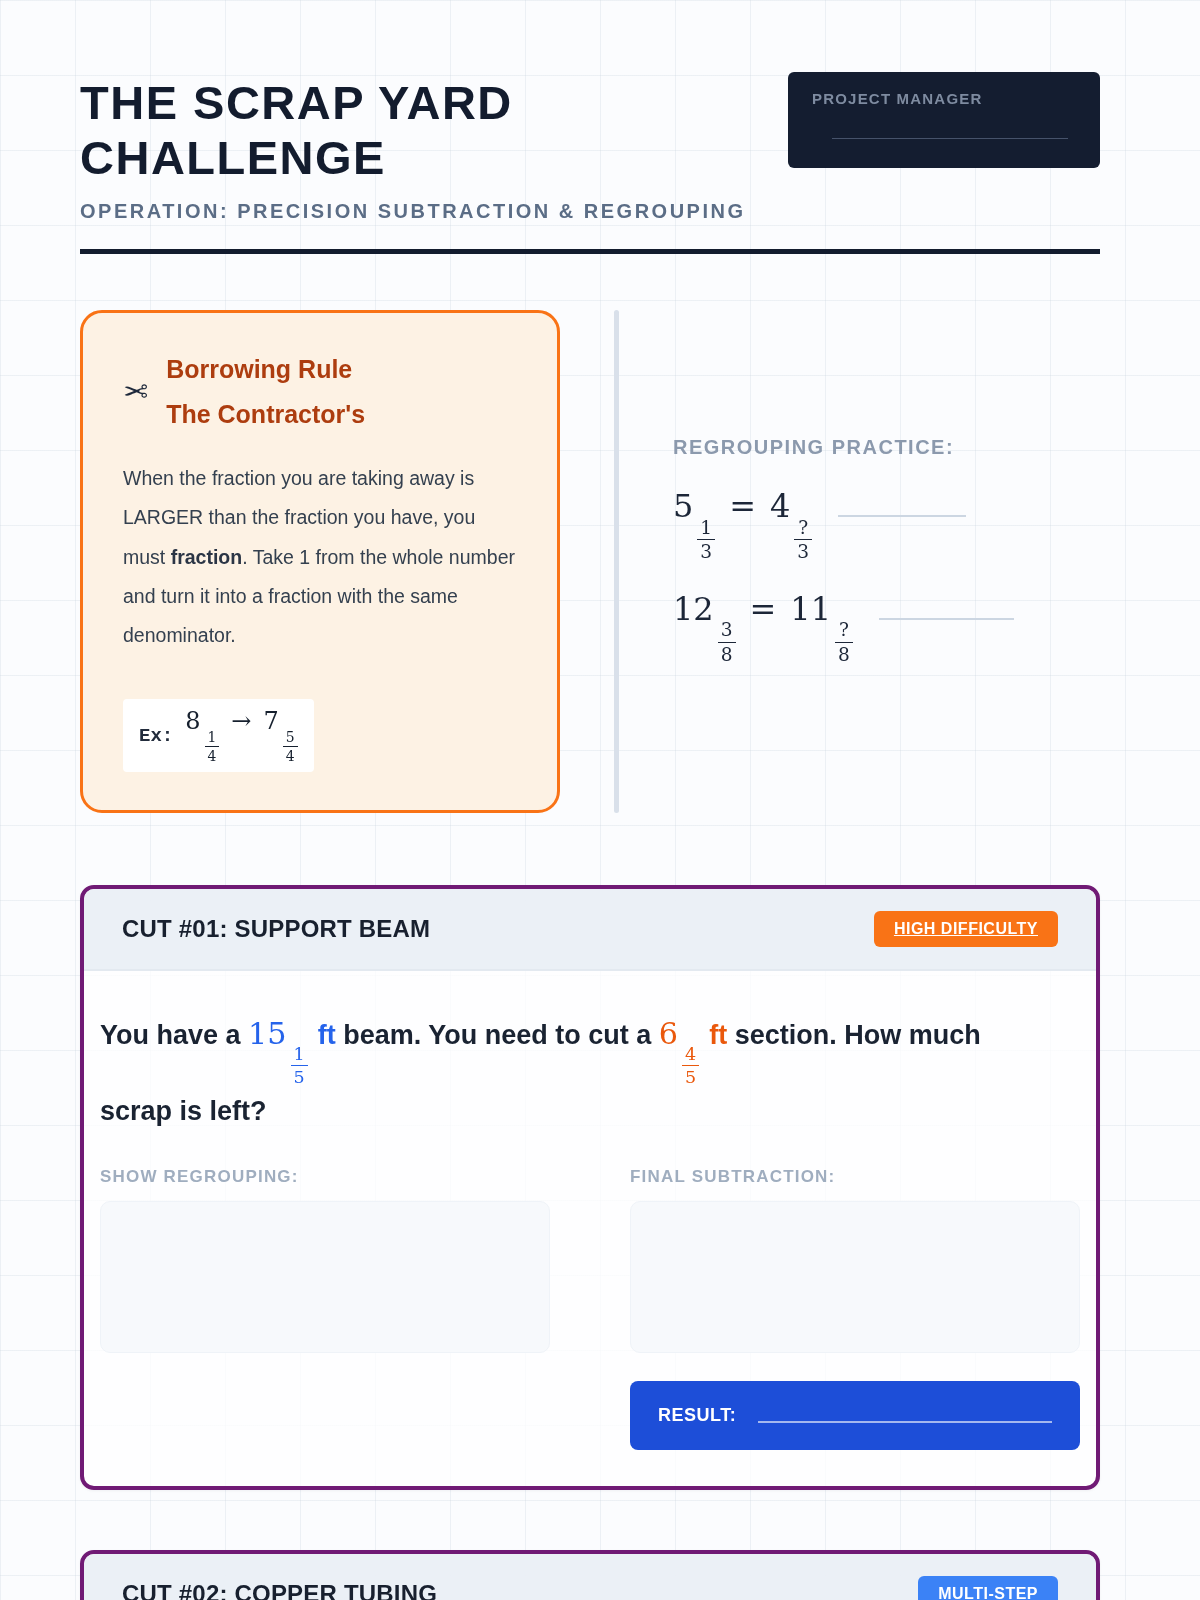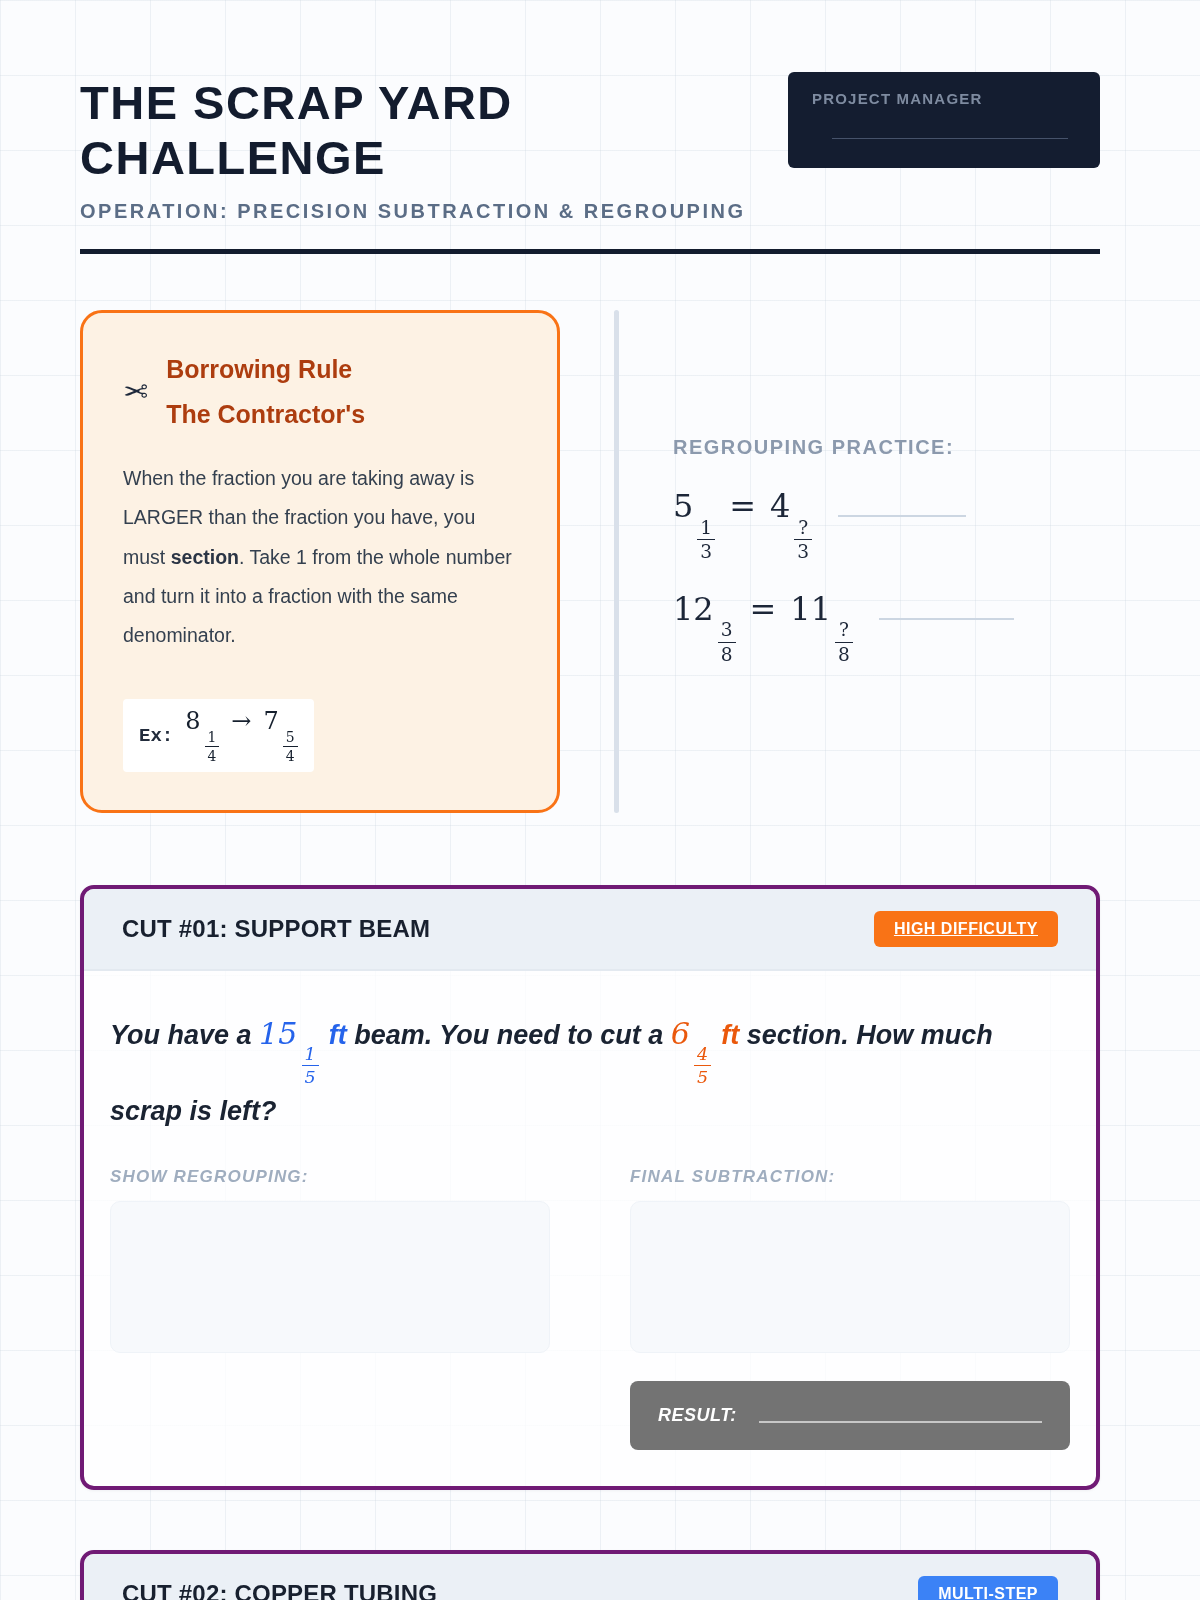--- a/index.html
+++ b/index.html
@@ -55,31 +55,31 @@
 
   
   .card{margin-top:72px;border:4px solid #701a75;border-radius:14px;background:rgba(255,255,255,0.75);
         overflow:hidden;box-shadow:0 1px 3px rgba(15,23,42,0.05);}
   .card-head{display:flex;justify-content:space-between;align-items:center;
              background:rgba(231,237,244,0.85);border-bottom:2px solid #e3e9f0;padding:22px 38px;}
   .card-title{font-size:24px;font-weight:800;color:#18202f;letter-spacing:0.2px;}
   .badge{font-size:16px;font-weight:700;color:#ffffff;padding:9px 20px;border-radius:6px;letter-spacing:0.5px;}
   .badge-orange{background:#f97316;text-decoration:underline;}
   .badge-blue{background:#3b82f6;}
-  .card-body{padding:36px 26px;font-style:italic;}
+  .card-body{padding:36px 16px;}
   .problem{font-size:27px;font-weight:700;line-height:1.8;color:#1a2332;margin:0;max-width:960px;}
   .problem .math{font-size:1.12em;font-weight:400;}
   .unit{margin-left:10px;}
   .blue{color:#2563eb;}
   .orange{color:#ea580c;}
   .work-grid{display:grid;grid-template-columns:1fr 1fr;column-gap:80px;margin-top:32px;}
   .work-label{font-size:17px;font-weight:700;letter-spacing:1.2px;color:#9fadbf;margin-bottom:14px;}
   .work-box{height:150px;background:#f7f9fc;border-radius:10px;border:1px solid #eff3f8;}
   .result-row{display:grid;grid-template-columns:1fr 1fr;column-gap:80px;margin-top:28px;}
-  .result{grid-column:2;background:#737373;border-radius:8px;display:flex;align-items:center;
+  .result{grid-column:2;background:#1d4ed8;border-radius:8px;display:flex;align-items:center;
           padding:24px 28px;box-sizing:border-box;}
   .result-label{color:#ffffff;font-weight:700;font-size:18px;letter-spacing:0.5px;}
   .result-line{flex:1;margin-left:22px;border-bottom:2px solid rgba(255,255,255,0.6);height:12px;}
 
   .card2{margin-top:60px;}
 </style>
 </head>
 <body>
 
 <div class="page">
@@ -100,21 +100,21 @@
   <section class="top-row">
 
     <div class="rule-box">
       <div class="rule-head">
         <span class="scissors">✂</span>
         <div class="rule-title">
           <div>Borrowing Rule</div>
           <div>The Contractor's</div>
         </div>
       </div>
-      <p class="rule-body"><span>When the fraction you are taking away is LARGER than the fraction you have, you must </span><strong>section</strong><span>. Take 1 from the whole number and turn it into a fraction with the same denominator.</span></p>
+      <p class="rule-body"><span>When the fraction you are taking away is LARGER than the fraction you have, you must </span><strong>fraction</strong><span>. Take 1 from the whole number and turn it into a fraction with the same denominator.</span></p>
       <div class="ex-chip">
         <span class="ex-label">Ex:</span>
         <span class="ex-math math"><span class="mwhole">8</span><span class="mfrac">
               <span class="num">1</span>
               <span class="den">4</span>
             </span><span class="marrow">→</span><span class="mwhole">7</span><span class="mfrac">
               <span class="num">5</span>
               <span class="den">4</span>
             </span></span>
       </div>

